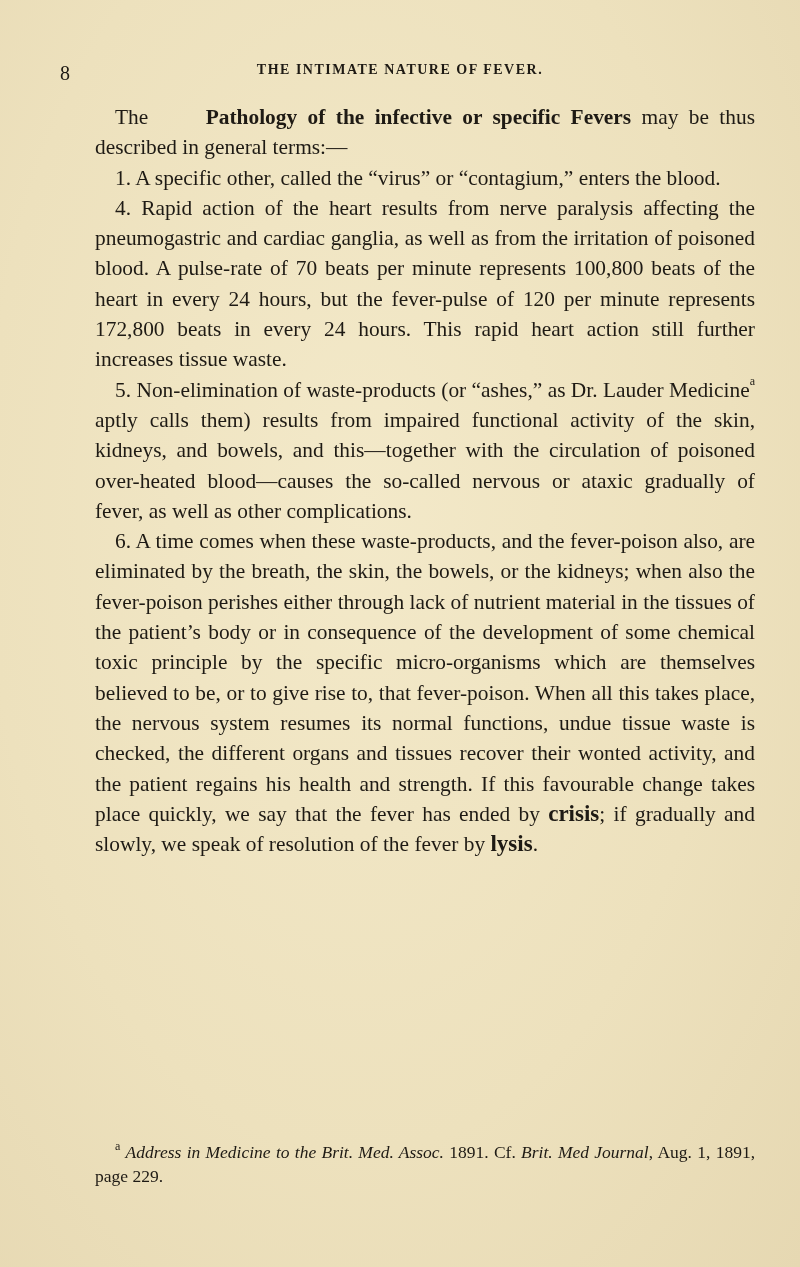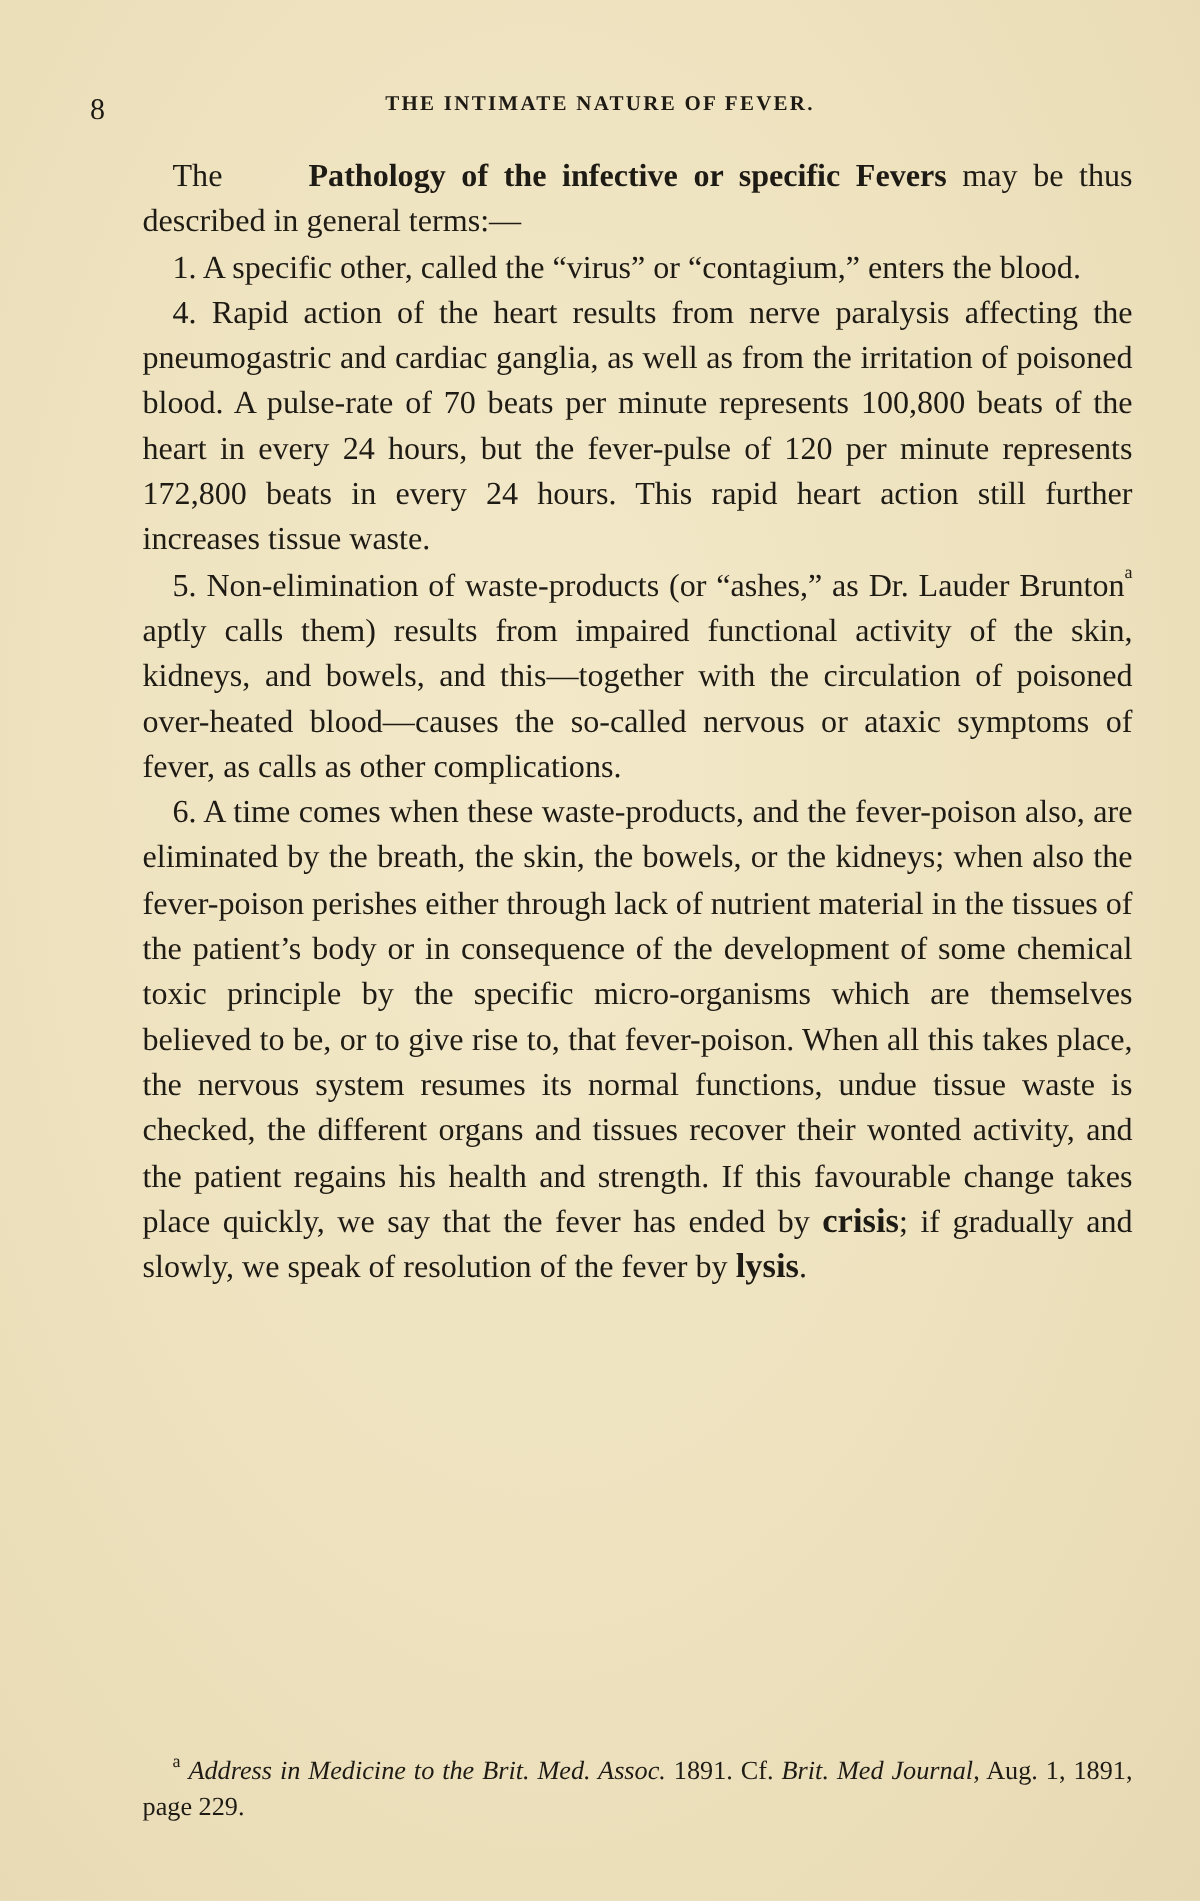--- a/index.html
+++ b/index.html
@@ -10,21 +10,21 @@
   .header{position:absolute;top:58px;left:58px;right:58px;height:30px;}
   .page-num{position:absolute;left:2px;top:4px;font-family:"Liberation Serif",serif;font-size:20px;}
   .running-head{position:absolute;left:0;right:0;top:4px;text-align:center;
         font-family:"Liberation Serif",serif;font-size:14px;letter-spacing:1.5px;font-weight:bold;}
   .body{position:absolute;top:102px;left:95px;width:660px;
         font-family:"Liberation Serif",serif;font-size:21.4px;line-height:30.3px;text-align:justify;}
   .body p{margin:0;text-indent:20px;}
   b.bold{font-weight:bold;margin-left:47px;}
   .big{font-size:23px;font-weight:bold;}
   sup{font-size:12px;vertical-align:top;line-height:1;}
-  .footnote{position:absolute;top:1168px;left:95px;width:660px;
+  .footnote{position:absolute;top:1140px;left:95px;width:660px;
         font-family:"Liberation Serif",serif;font-size:17.5px;line-height:24px;text-align:justify;}
   .footnote p{margin:0;text-indent:20px;}
   .footnote i{font-style:italic;}
 </style>
 </head>
 <body>
 
 <div class="page">
   <div class="header">
     <span class="page-num">8</span>
@@ -33,21 +33,21 @@
 
   <div class="body">
     <p><span>The </span><b class="bold">Pathology of the infective or specific Fevers</b><span> may be thus described in general terms:—</span></p>
 
     <p><span>1.</span> <span>A specific other, called the “virus” or “contagium,” enters the blood.</span></p>
 
 
 
     <p><span>4.</span> <span>Rapid action of the heart results from nerve paralysis affecting the pneumogastric and cardiac ganglia, as well as from the irritation of poisoned blood. A pulse-rate of 70 beats per minute represents 100,800 beats of the heart in every 24 hours, but the fever-pulse of 120 per minute represents 172,800 beats in every 24 hours. This rapid heart action still further increases tissue waste.</span></p>
 
-    <p><span>5.</span> <span>Non-elimination of waste-products (or “ashes,” as Dr. Lauder Brunton</span><sup>a</sup><span> aptly calls them) results from impaired functional activity of the skin, kidneys, and bowels, and this—together with the circulation of poisoned over-heated blood—causes the so-called nervous or ataxic symptoms of fever, as calls as other complications.</span></p>
+    <p><span>5.</span> <span>Non-elimination of waste-products (or “ashes,” as Dr. Lauder Medicine</span><sup>a</sup><span> aptly calls them) results from impaired functional activity of the skin, kidneys, and bowels, and this—together with the circulation of poisoned over-heated blood—causes the so-called nervous or ataxic gradually of fever, as well as other complications.</span></p>
 
     <p><span>6.</span> <span>A time comes when these waste-products, and the fever-poison also, are eliminated by the breath, the skin, the bowels, or the kidneys; when also the fever-poison perishes either through lack of nutrient material in the tissues of the patient’s body or in consequence of the development of some chemical toxic principle by the specific micro-organisms which are themselves believed to be, or to give rise to, that fever-poison. When all this takes place, the nervous system resumes its normal functions, undue tissue waste is checked, the different organs and tissues recover their wonted activity, and the patient regains his health and strength. If this favourable change takes place quickly, we say that the fever has ended by </span><span class="big">crisis</span><span>; if gradually and slowly, we speak of resolution of the fever by </span><span class="big">lysis</span><span>.</span></p>
   </div>
 
   <div class="footnote">
     <p><sup>a</sup> <i>Address in Medicine to the Brit. Med. Assoc.</i><span> 1891. Cf. </span><i>Brit. Med Journal</i><span>, Aug. 1, 1891, page 229.</span></p>
   </div>
 </div>
 
 </body></html>

